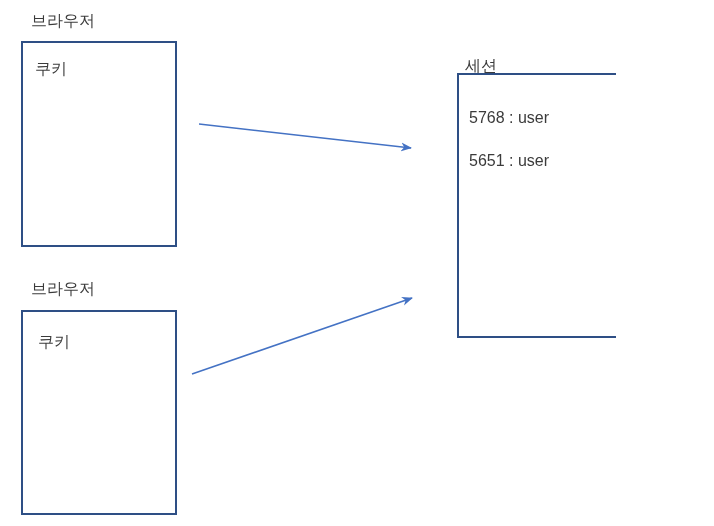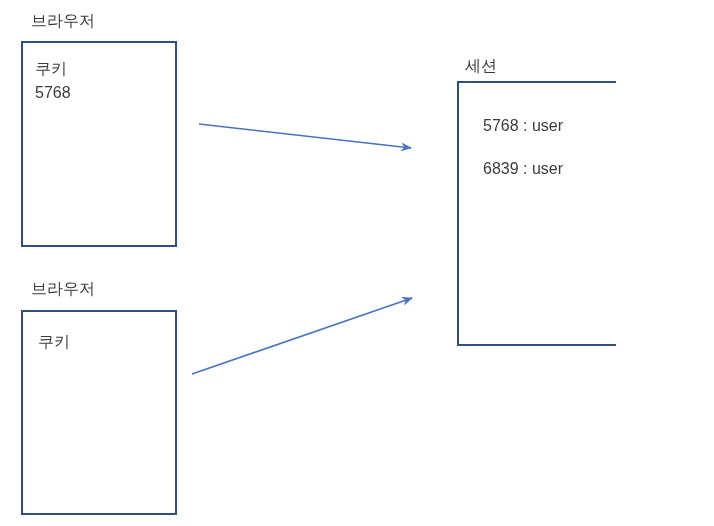--- a/index.html
+++ b/index.html
@@ -27,21 +27,21 @@
     white-space: nowrap;
   }
   .box {
     position: absolute;
     box-sizing: border-box;
     border: 2px solid var(--border-color);
     background: #ffffff;
   }
   .box-browser-1 { left: 21px; top: 41px;  width: 156px; height: 206px; padding: 14px 6px 0 12px; }
   .box-browser-2 { left: 21px; top: 310px; width: 156px; height: 205px; padding: 18px 6px 0 15px; }
-  .box-session   { left: 457px; top: 73px; width: 229px; height: 265px; padding: 31px 6px 0 24px; margin-top: 8px; }
+  .box-session   { left: 457px; top: 73px; width: 229px; height: 265px; padding: 31px 6px 0 10px; }
   .box-line {
     font-size: 16px;
     line-height: 24px;
     color: var(--text-color);
     white-space: nowrap;
   }
   .session-entry { margin: 0; }
   .session-entry + .session-entry { margin-top: 19px; }
   .label-browser-1 { left: 31px; top: 11px; }
   .label-browser-2 { left: 31px; top: 279px; }
@@ -71,29 +71,28 @@
       </marker>
     </defs>
     <line class="arrow-line" marker-end="url(#arrowhead)" x1="199" y1="124" x2="411" y2="148"></line>
     <line class="arrow-line" marker-end="url(#arrowhead)" x1="192" y1="374" x2="412" y2="298"></line>
   </svg>
 
   <div class="shape-label label-browser-1">브라우저</div>
 
   <div class="box box-browser-1">
     <div class="box-line">쿠키</div>
-    <div class="box-line">5768</div>
   </div>
 
   <div class="shape-label label-browser-2">브라우저</div>
 
   <div class="box box-browser-2">
     <div class="box-line">쿠키</div>
   </div>
 
   <div class="shape-label label-session">세션</div>
 
   <div class="box box-session">
     <div class="box-line session-entry">5768 : user</div>
-    <div class="box-line session-entry">6839 : user</div>
+    <div class="box-line session-entry">5651 : user</div>
   </div>
 
 </div>
 
 </body></html>

